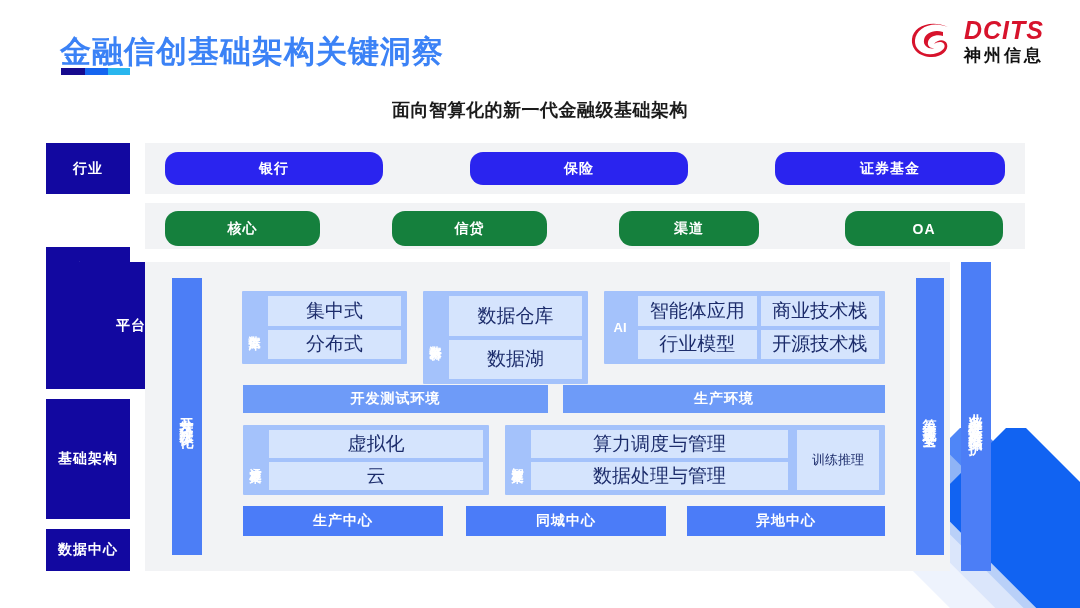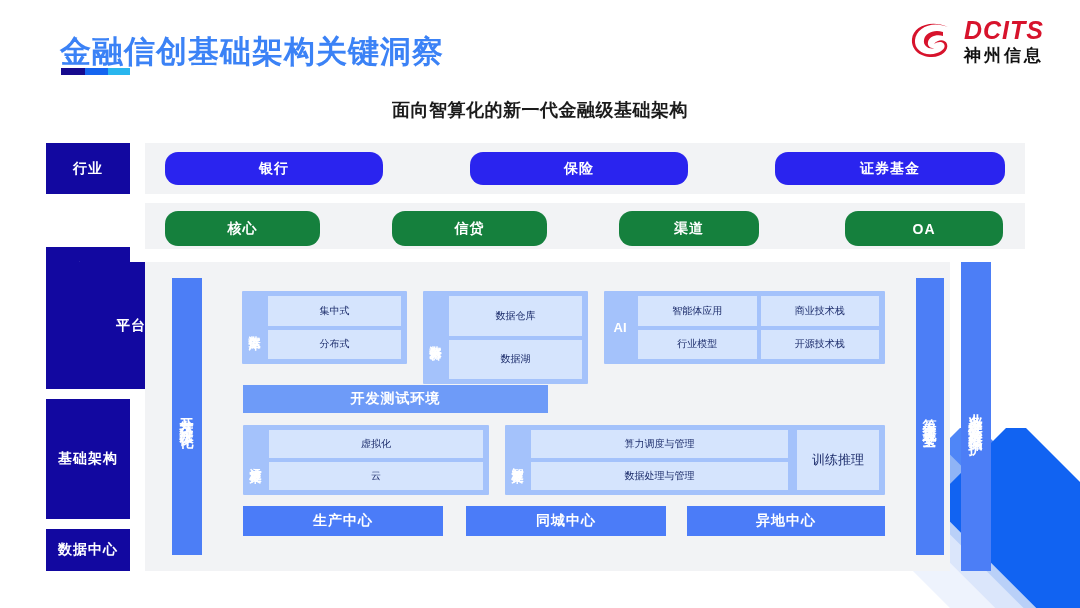--- a/index.html
+++ b/index.html
@@ -85,21 +85,21 @@
     display:flex;align-items:stretch;
   }
   .grp-label{
     color:#fff;font-weight:bold;font-size:12px;
     writing-mode:vertical-rl;text-orientation:upright;letter-spacing:1px;
     display:flex;align-items:center;justify-content:center;
     width:24px;flex:0 0 auto;
   }
   .grp-body{flex:1;display:flex;flex-direction:column;gap:4px;padding:5px 6px 5px 2px;}
   .cell{
-    background:#d5e4fd;color:#1c2c6b;font-size:10px;
+    background:#d5e4fd;color:#1c2c6b;font-size:19px;
     display:flex;align-items:center;justify-content:center;flex:1;
   }
 
   #grp-db{left:242px;top:291px;width:165px;height:73px;}
   #grp-analysis{left:423px;top:291px;width:165px;height:93px;}
 
   #grp-ai{left:604px;top:291px;width:281px;height:73px;}
   #grp-ai .grp-label{font-size:13px;writing-mode:horizontal-tb;width:32px;letter-spacing:0;}
   .ai-grid{flex:1;display:grid;grid-template-columns:1fr 1fr;grid-template-rows:1fr 1fr;gap:4px;padding:5px 6px 5px 2px;}
 
@@ -210,20 +210,21 @@
     <div class="grp-label">AI</div>
     <div class="ai-grid">
       <div class="cell">智能体应用</div>
       <div class="cell">商业技术栈</div>
       <div class="cell">行业模型</div>
       <div class="cell">开源技术栈</div>
     </div>
   </div>
 
   <div class="envbar" id="env-dev">开发测试环境</div>
+  <div class="envbar" id="env-prod">生产环境</div>
 
   <div class="grp" id="grp-general">
     <div class="grp-label">通算框架</div>
     <div class="grp-body">
       <div class="cell">虚拟化</div>
       <div class="cell">云</div>
     </div>
   </div>
 
   <div class="grp" id="grp-smart">

